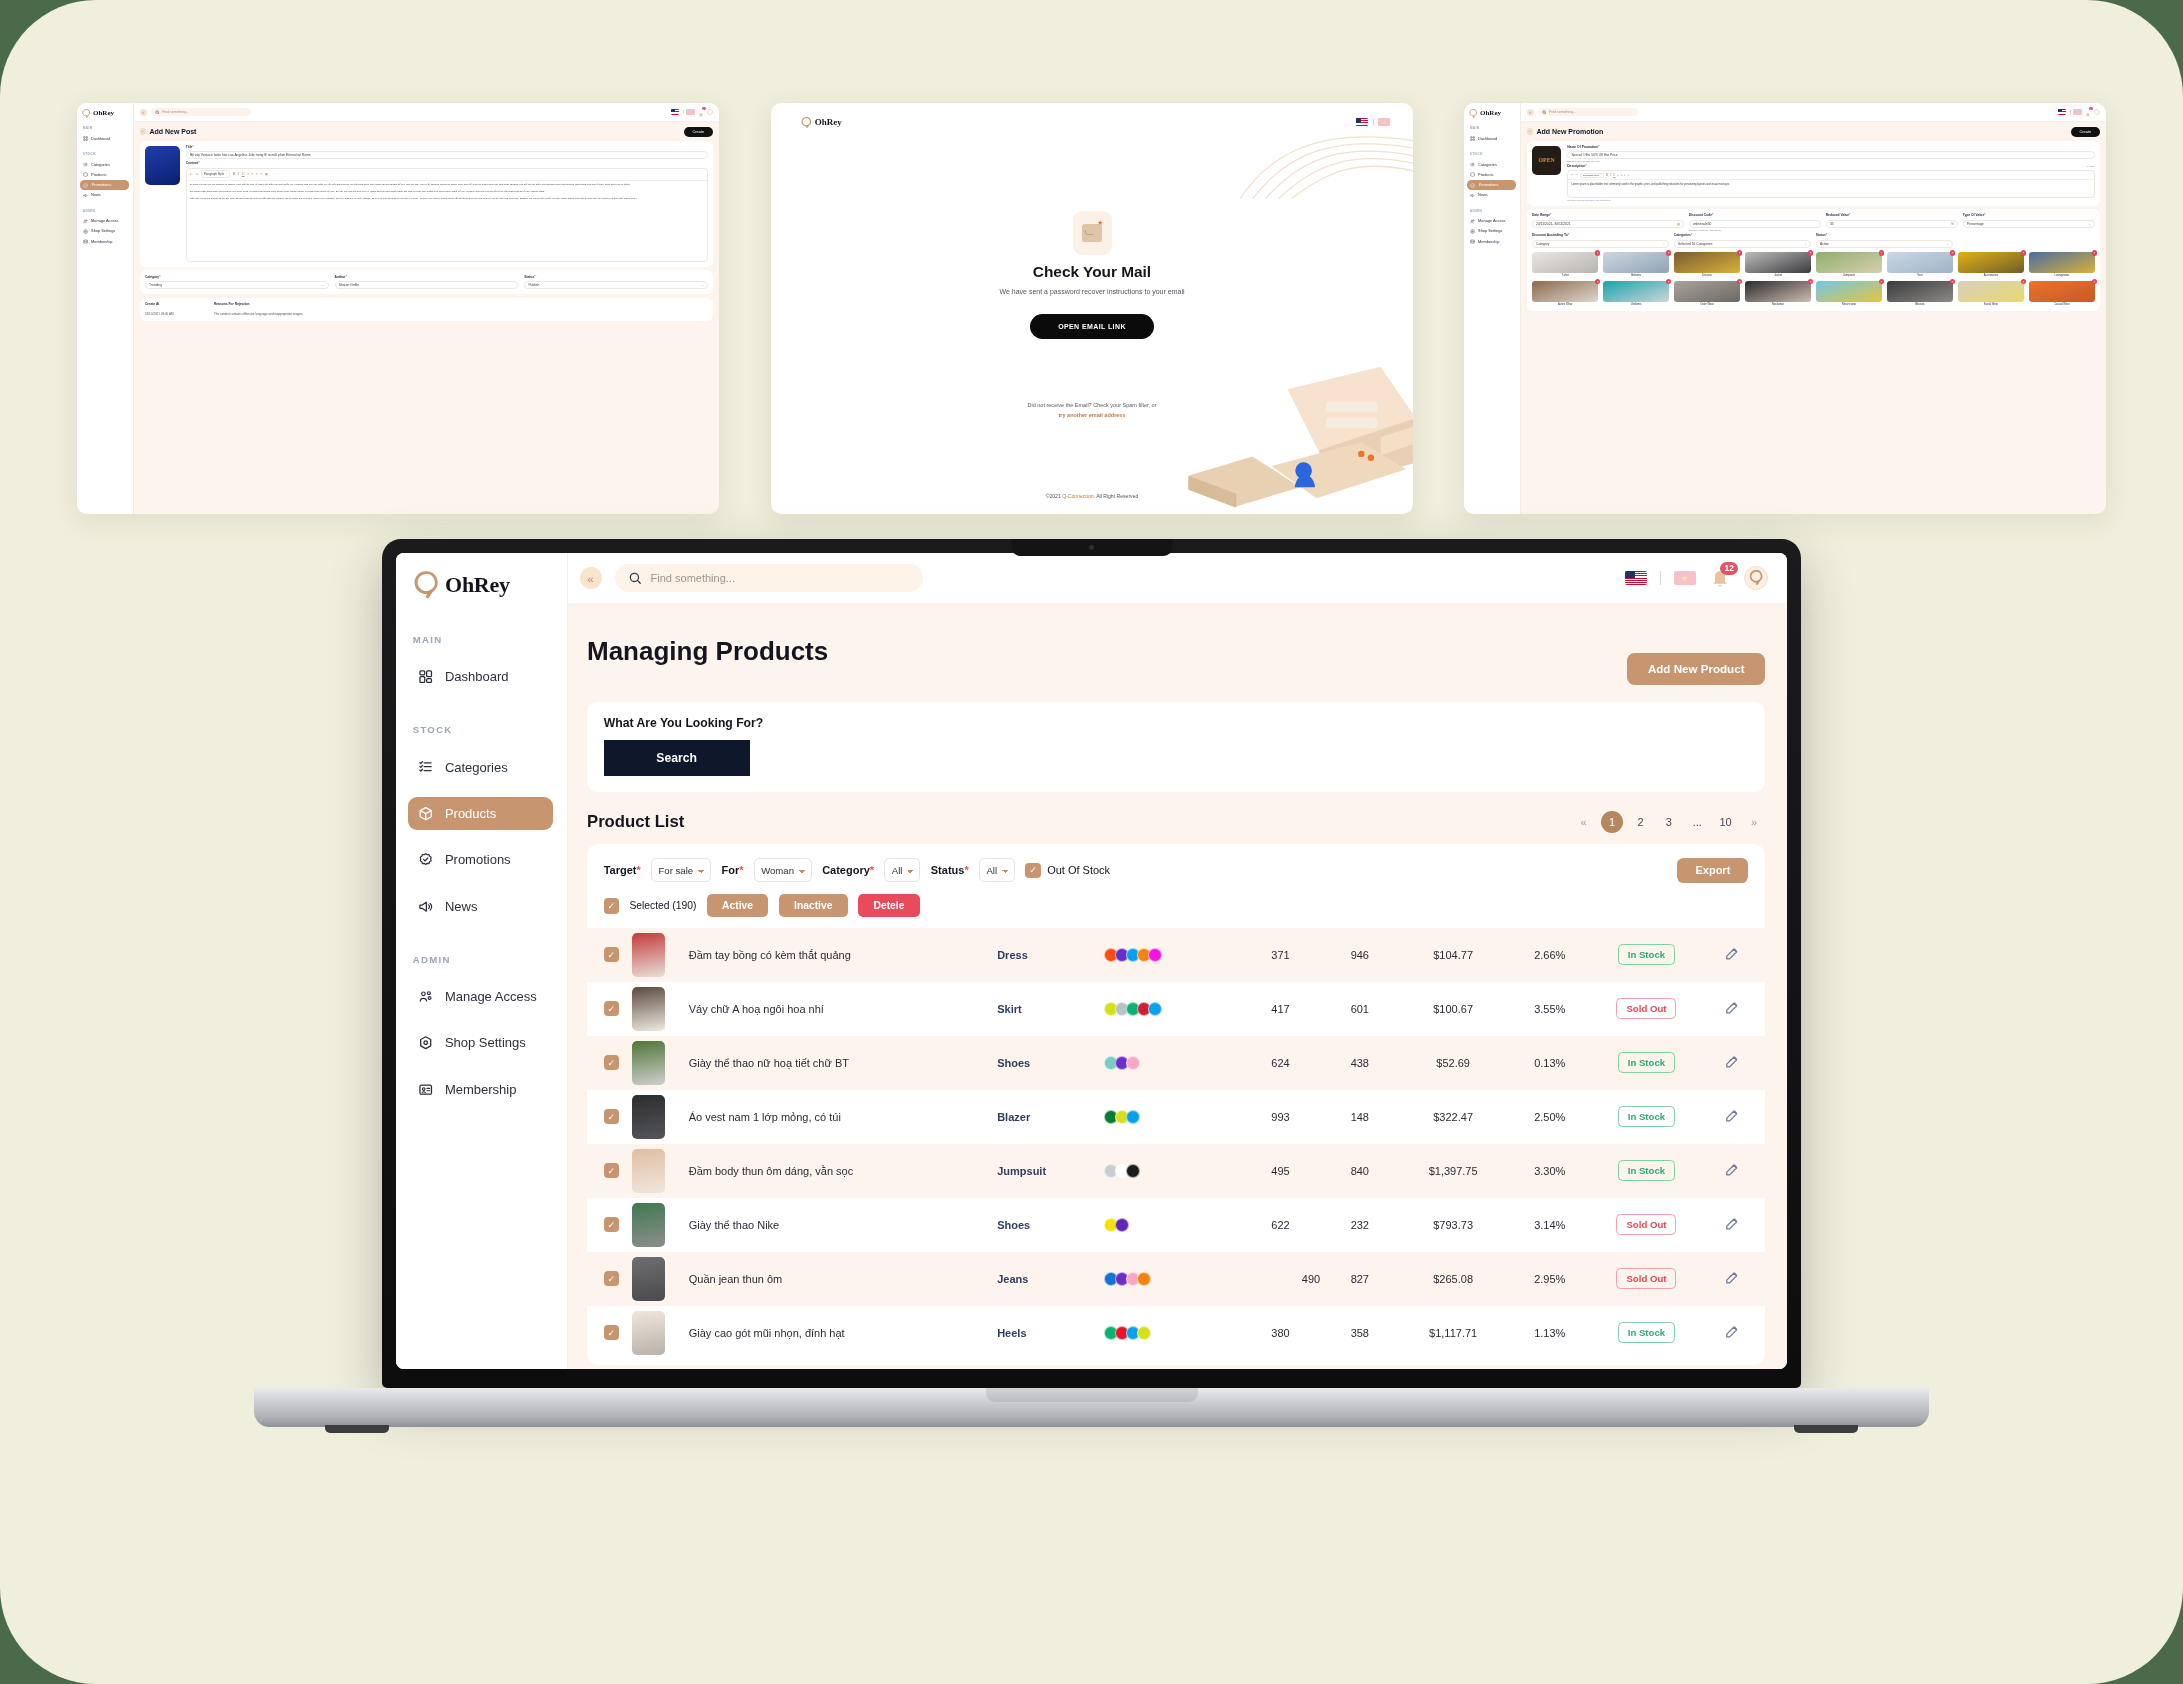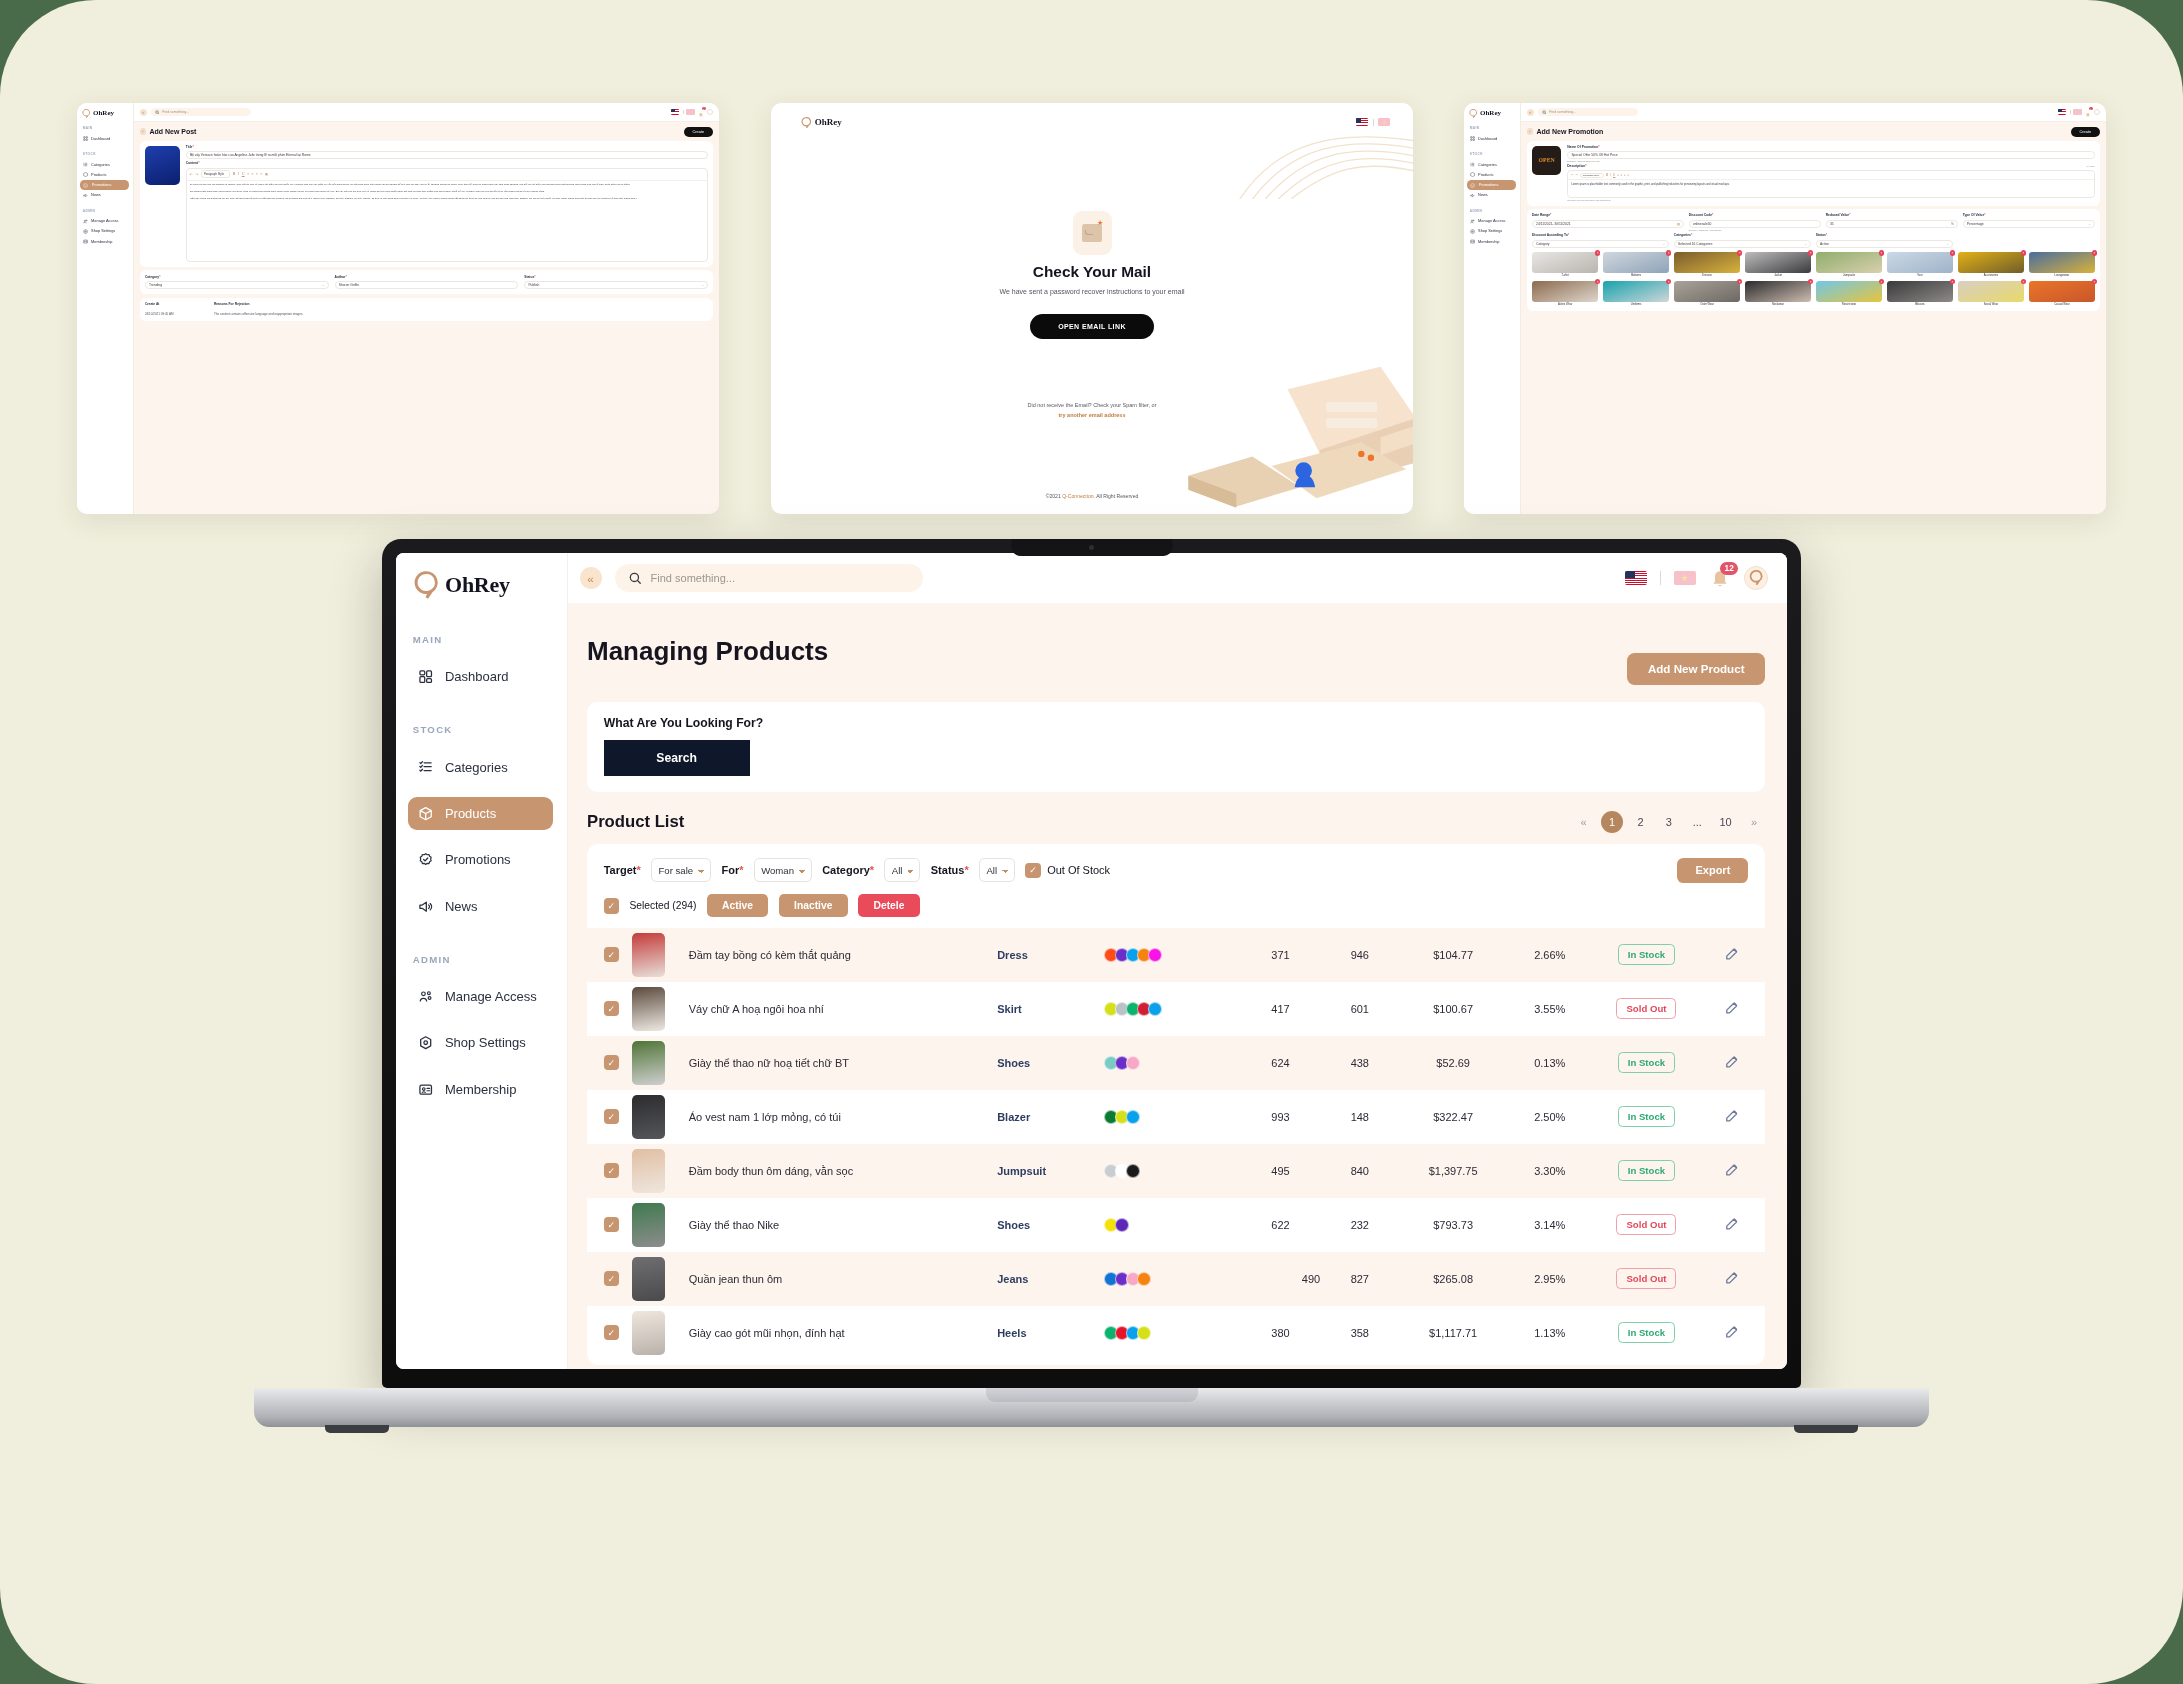--- a/index.html
+++ b/index.html
@@ -827,21 +827,21 @@
                   <span class="f-lab">Status<i>*</i></span>
          <select class="f-sel"><option>All</option></select>
                   <span class="f-oos">
         <span class="chk">✓</span>
         <span>Out Of Stock</span>
                   </span>
        <button class="btn-export">Export</button>
                 </div>
               <div class="selrow">
                 <span class="chk">✓</span>
-                <span class="lbl">Selected (294)</span>
+                <span class="lbl">Selected (190)</span>
                 <button class="pill tan">Active</button>
                 <button class="pill tan">Inactive</button>
                 <button class="pill red">Detele</button>
               </div>
               <table>
                 <tbody id="tbody">
                     <tr>
     <td class="td-chk"><span class="chk">✓</span></td>
     <td style="width:51px;">
                         <span class="thumb" style="background:linear-gradient(170deg,#c43b3b,#e8dfd8);"></span>

